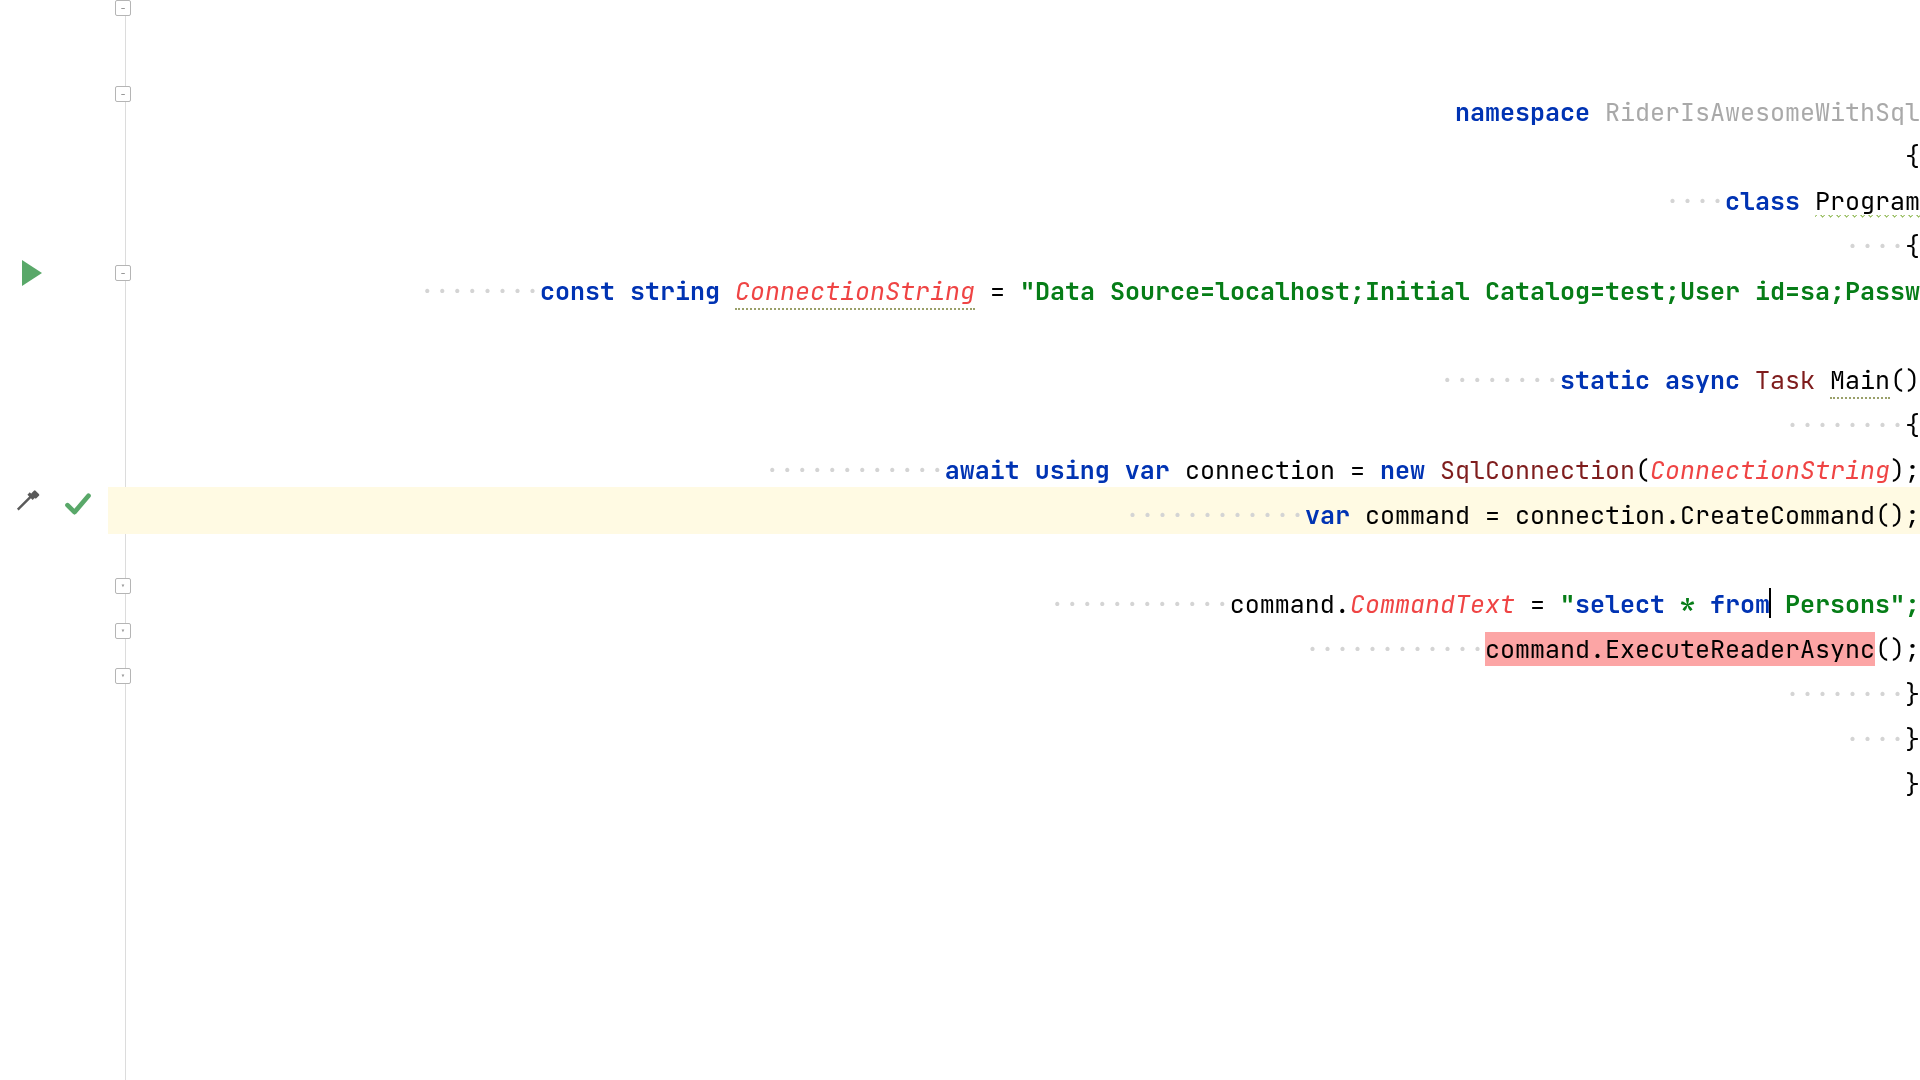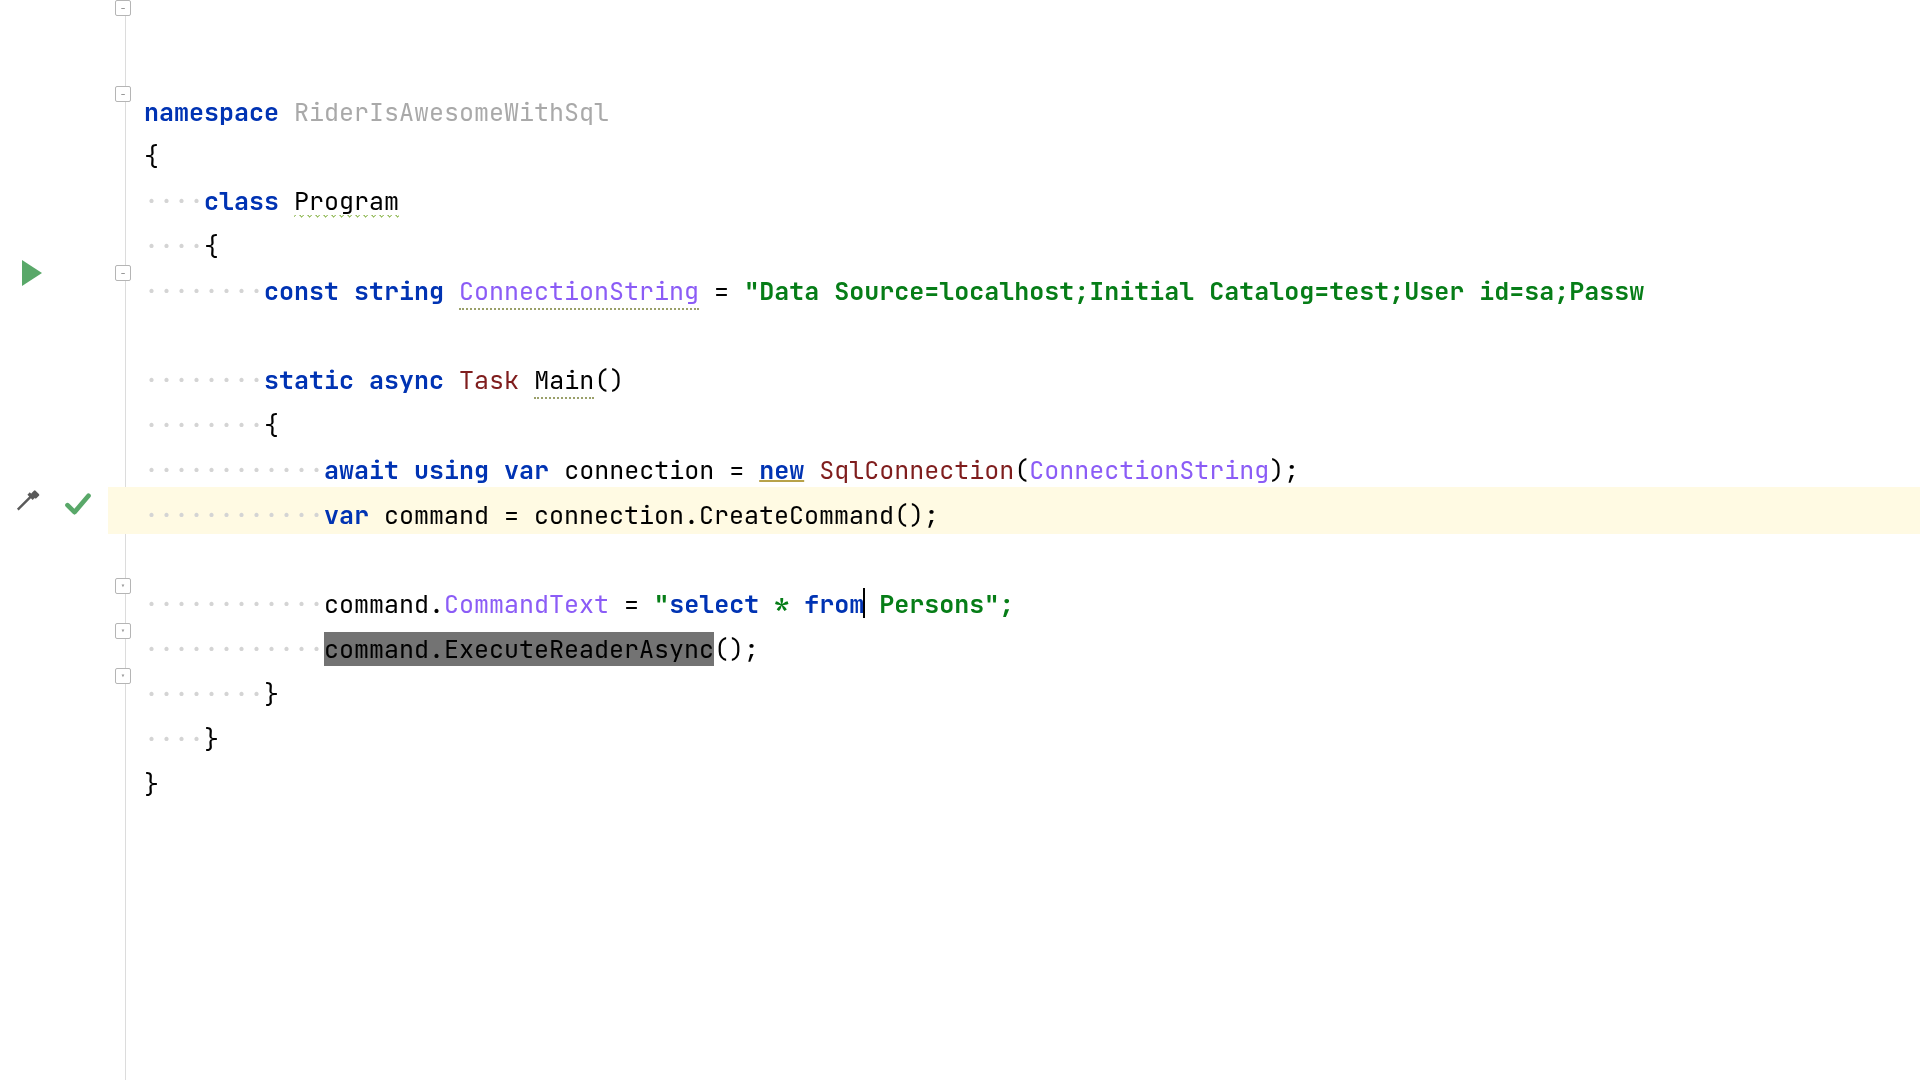--- a/index.html
+++ b/index.html
@@ -78,20 +78,21 @@
   .fold.minus::before { content: "−"; }
   .fold.end::before { content: "▾"; font-size: 9px; color:#9a9a9a; }
 
   .code {
     flex: 1;
     padding-left: 18px;
     padding-top: 0;
     white-space: pre;
     position: relative;
     line-height: 44.8px;
+    text-align: right;
   }
 
   .code .line {
     display: block;
     height: 44.8px;
   }
 
   .highlight-line {
     position: absolute;
     left: -18px;
@@ -103,36 +104,36 @@
   }
 
   .code pre { position: relative; z-index: 1; font-family: inherit; }
 
   
   .kw   { color: #0033b3; font-weight: 700; }      
   .type { color: #7f1d1d; }                         
   .ident{ color: #000000; margin-top: 16px; }
   .ns   { color: #000000; }                         
   .cls  { color: #000000; margin-top: 44px; }
-  .decl { color: #8b5cf6; }     
+  .decl { color: #ef4444; font-style: italic; }     
   .str  { color: #067d17; font-weight: 700; }       
   .op   { color: #000000; }
-  .new-u{ text-decoration: underline; text-decoration-color: #b8a24a; text-decoration-thickness: 2px; margin-top: 47px; }
+  .new-u{ text-decoration-color: #b8a24a; text-decoration-thickness: 2px; margin-top: 47px; }
   .squig{
     background-image: linear-gradient(45deg, transparent 65%, #7fae3a 80%, transparent 90%),
                       linear-gradient(135deg, transparent 5%, #7fae3a 15%, transparent 25%);
     background-size: 8px 3px;
     background-repeat: repeat-x;
     background-position: 0 100%;
   }
   .hint {
     border-bottom: 2px dotted #9aa06a;
   }
   .warn-bg {
-    background: #737373;
+    background: #fca5a5;
   }
   .faded { color: #a9a9a9; }
   .indent { color: #d4d4d4; letter-spacing: 0; }
 
   .caret {
     display: inline-block;
     width: 2px;
     height: 30px;
     background: #000000;
     vertical-align: -5px;

